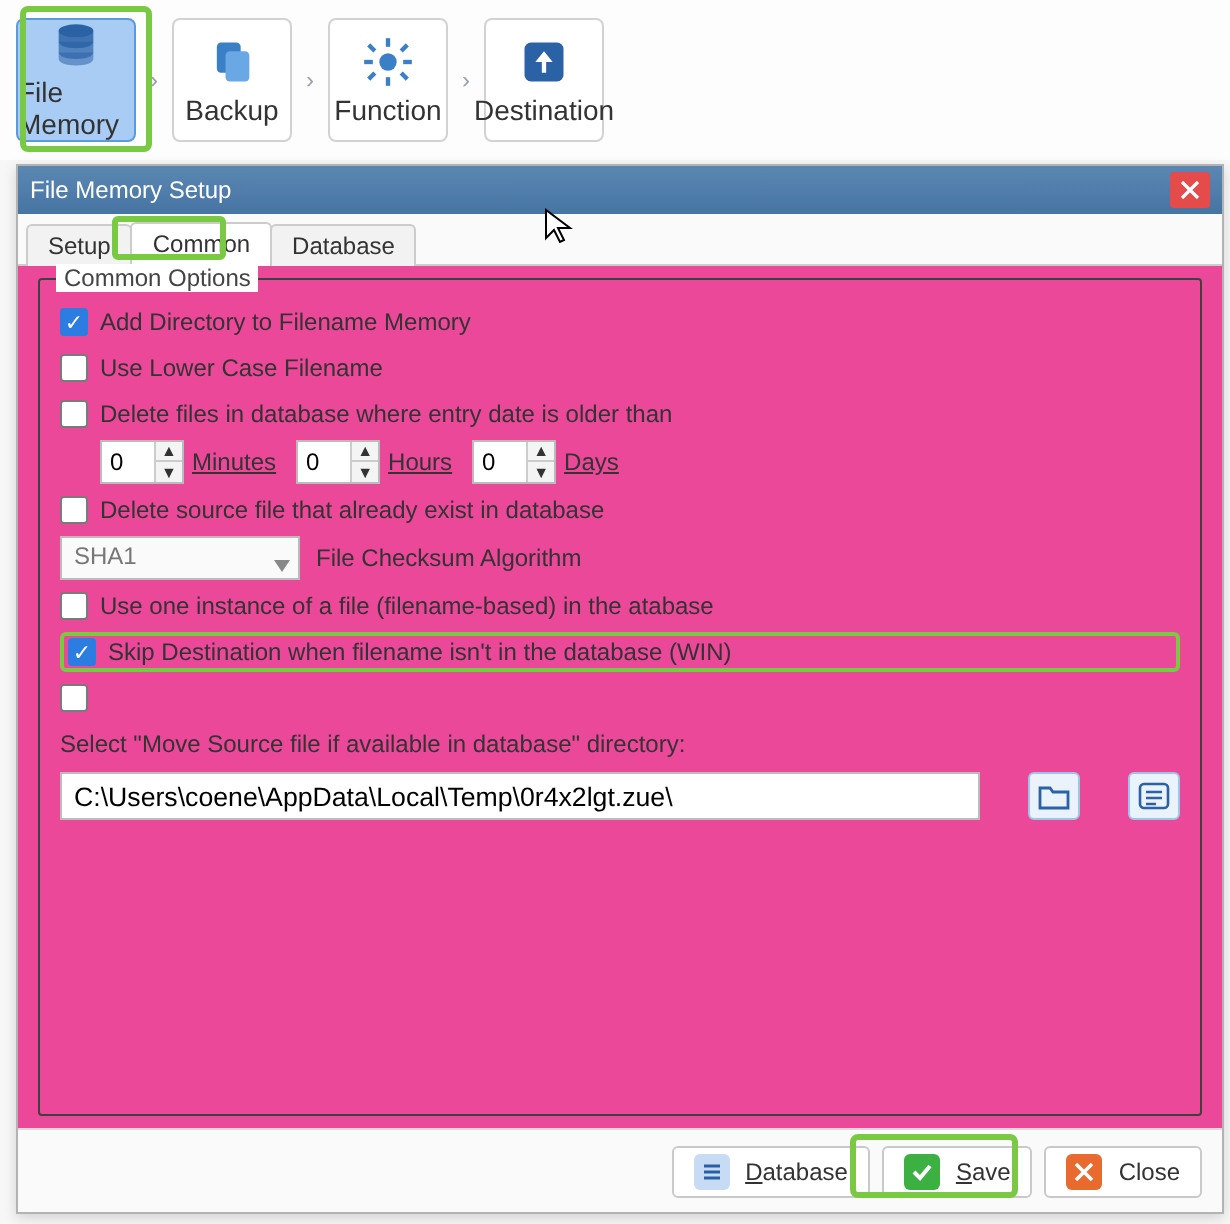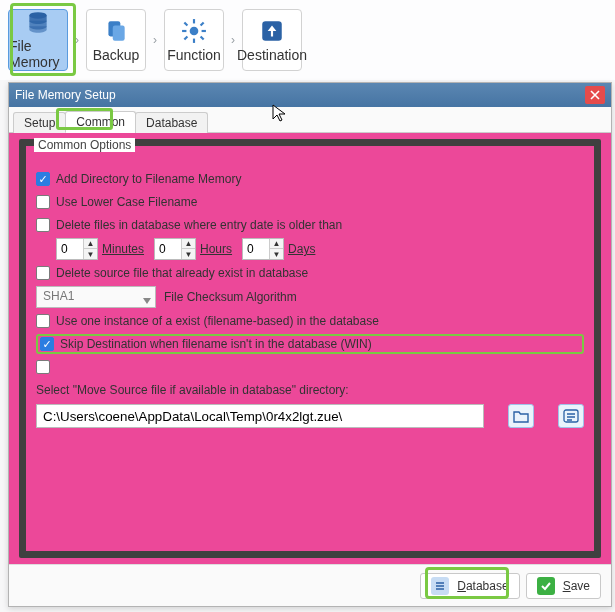--- a/index.html
+++ b/index.html
@@ -20,21 +20,21 @@
   .titlebar { height: 24px; background: linear-gradient(#5b87b2,#4674a3); color: #fff; display:flex; align-items:center; padding: 0 6px; font-size: 12px; }
   .titlebar .spacer { flex:1; }
   .closebtn { width: 20px; height: 18px; background:#e54b4b; color:#fff; display:flex; align-items:center; justify-content:center; font-size:12px; border-radius:2px; cursor:pointer; }
   .cursor { position:absolute; left:272px; top:104px; pointer-events:none; }
 
   .tabs { display:flex; align-items:flex-end; padding: 0 4px; height: 26px; border-bottom:1px solid #ccc; background:#fafafa; }
   .tab { padding: 3px 10px; border:1px solid #ccc; border-bottom:none; background:#f2f2f2; margin-right:-1px; border-radius:3px 3px 0 0; cursor:pointer; font-size:12px; position:relative; top:1px; }
   .tab.active { background:#fff; border-bottom:1px solid #fff; }
   .hl-tab { position:absolute; border:3px solid #7ac943; border-radius:3px; pointer-events:none; left:56px; top:108px; width:57px; height:22px; }
 
-  .fieldset { margin:6px 10px; border:7px solid #404040; border-radius:2px; padding: 20px 10px 10px; flex:1; position:relative; }
+  .fieldset { margin:6px 10px; border:1px solid #404040; border-radius:2px; padding: 8px 10px 10px; flex:1; position:relative; }
   .legend { position:absolute; top:-8px; left:8px; background:#fff; padding:0 4px; font-size:12px; color:#444; }
 
   .row { display:flex; align-items:center; margin: 3px 0; min-height:20px; }
   .cbx { width:14px; height:14px; margin-right:6px; border:1px solid #7a7a7a; border-radius:2px; background:#fff; display:inline-flex; align-items:center; justify-content:center; font-size:11px; color:#fff; cursor:pointer; }
   .cbx.checked { background:#2b7de1; border-color:#2b7de1; }
   .indent { padding-left: 20px; }
   .hl-row { border:2px solid #7ac943; border-radius:3px; padding:1px 2px; }
 
   .spin { display:inline-flex; align-items:stretch; border:1px solid #bbb; height:22px; margin-right:4px; }
   .spin .val { width:26px; text-align:left; padding:2px 4px; border:none; outline:none; font-size:12px; }
@@ -190,21 +190,21 @@
           <svg width="8" height="6">
               <path d="M0 0h8L4 6z" fill="#888"></path>
             </svg>
         </span>
       </span>
       <span style="margin-left:8px">File Checksum Algorithm</span>
     </div>
 
     <div class="row">
       <span class="cbx"></span>
-      <span>Use one instance of a exist (filename-based) in the database</span>
+      <span>Use one instance of a file (filename-based) in the atabase</span>
     </div>
 
     <div class="row hl-row">
       <span class="cbx checked">✓</span>
       <span>Skip Destination when filename isn't  in the database (WIN)</span>
     </div>
 
     <div class="row">
       <span class="cbx"></span>
     </div>
@@ -239,20 +239,28 @@
       <span><u>D</u>atabase</span>
     </div>
     <div class="btn">
       <span class="sq green">
         <svg width="12" height="12" viewBox="0 0 12 12">
             <path d="M2 6l3 3 5-6" fill="none" stroke="#fff" stroke-width="2"></path>
           </svg>
       </span>
       <span><u>S</u>ave</span>
     </div>
+    <div class="btn">
+      <span class="sq red">
+        <svg width="10" height="10" viewBox="0 0 10 10">
+            <path d="M1 1l8 8M9 1l-8 8" stroke="#fff" stroke-width="1.8"></path>
+          </svg>
+      </span>
+      <span>Close</span>
+    </div>
   </div>
   <div class="hl-btn"></div>
 </div>
 
 <div class="hl-tab"></div>
 
 <svg class="cursor" width="18" height="18">
     <path d="M1 1l0 14 4-4 3 6 2-1-3-6h6z" fill="#fff" stroke="#000"></path>
   </svg>
 

